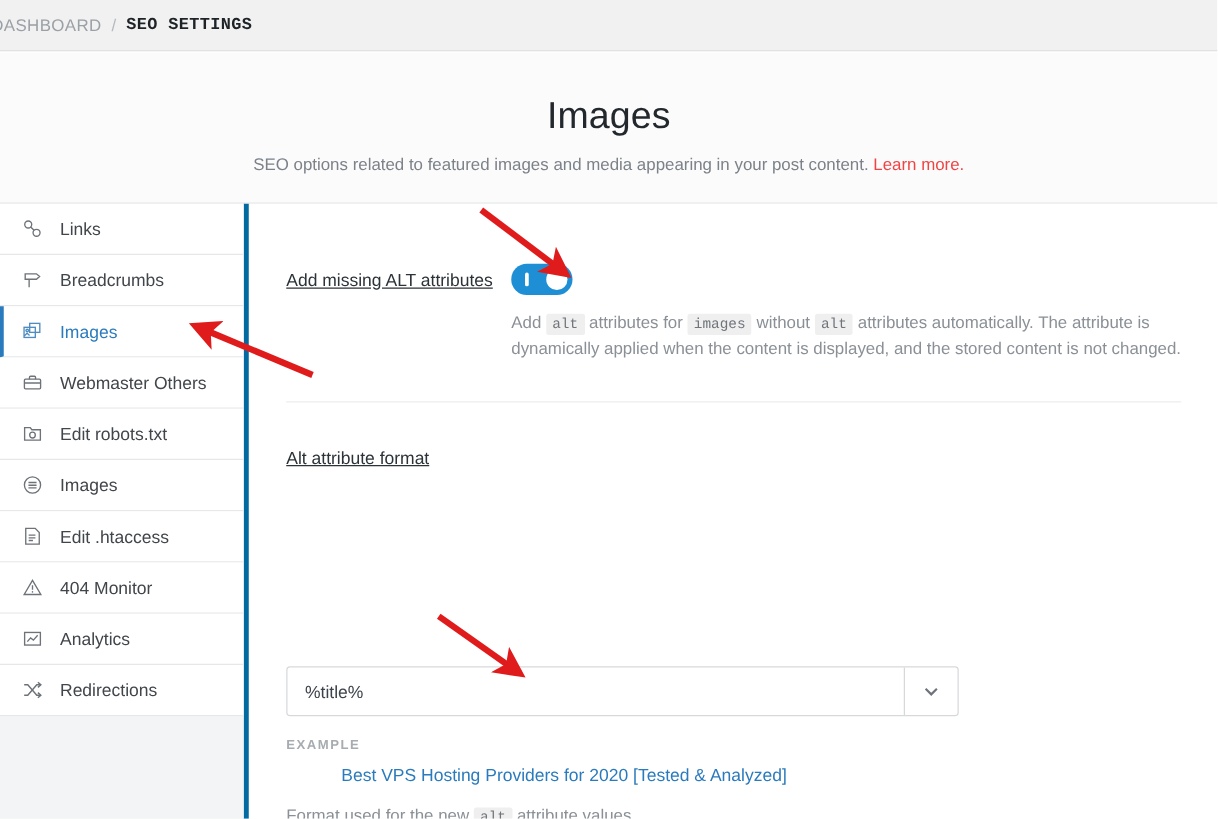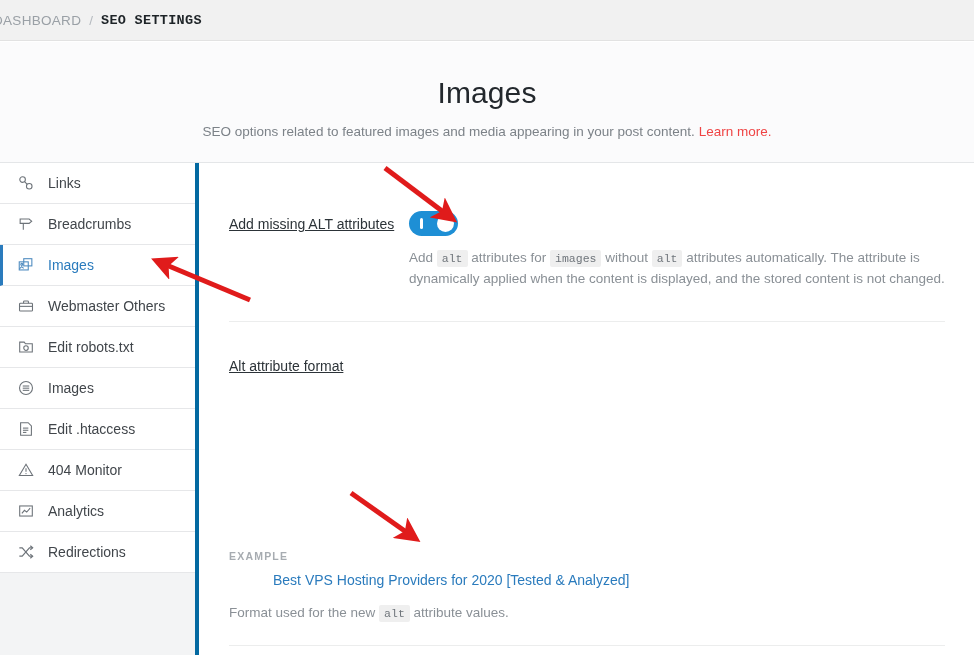--- a/index.html
+++ b/index.html
@@ -399,20 +399,28 @@
       </div>
       <div class="setting-desc" style="margin-top:12px;" id="desc-alt">Add <code class="codespan">alt</code> attributes for <code class="codespan">images</code> without <code class="codespan">alt</code> attributes automatically. The attribute is dynamically applied when the content is displayed, and the stored content is not changed.</div>
     </div>
   </div>
 
   <div class="divider" style="margin-top:31px;"></div>
 
   <div class="setting-row" style="padding-top:31px;flex-direction:column;">
     <div class="setting-label">Alt attribute format</div>
     <div class="setting-body">
+      <div class="select-wrap">
+        <span class="select-value" title="%title%">%title%</span>
+        <span class="select-arrow">
+          <svg width="16" height="16" viewBox="0 0 16 16" fill="none" stroke="#6d7379" stroke-width="1.7">
+            <polyline points="3.5,6 8,10.5 12.5,6"></polyline>
+          </svg>
+        </span>
+      </div>
       <div class="example-label" style="margin-top:17px;">EXAMPLE</div>
       <div class="example-value" style="margin-top:8px;margin-left:44px;">Best VPS Hosting Providers for 2020 [Tested &amp; Analyzed]</div>
       <div class="setting-desc" style="margin-top:12px;" id="desc-format">Format used for the new <code class="codespan">alt</code> attribute values.</div>
     </div>
   </div>
 
   <div class="divider" style="margin-top:21px;"></div>
 
   <div class="setting-row" style="padding-top:26px;">
     <div class="setting-label">Add missing TITLE attributes</div>

